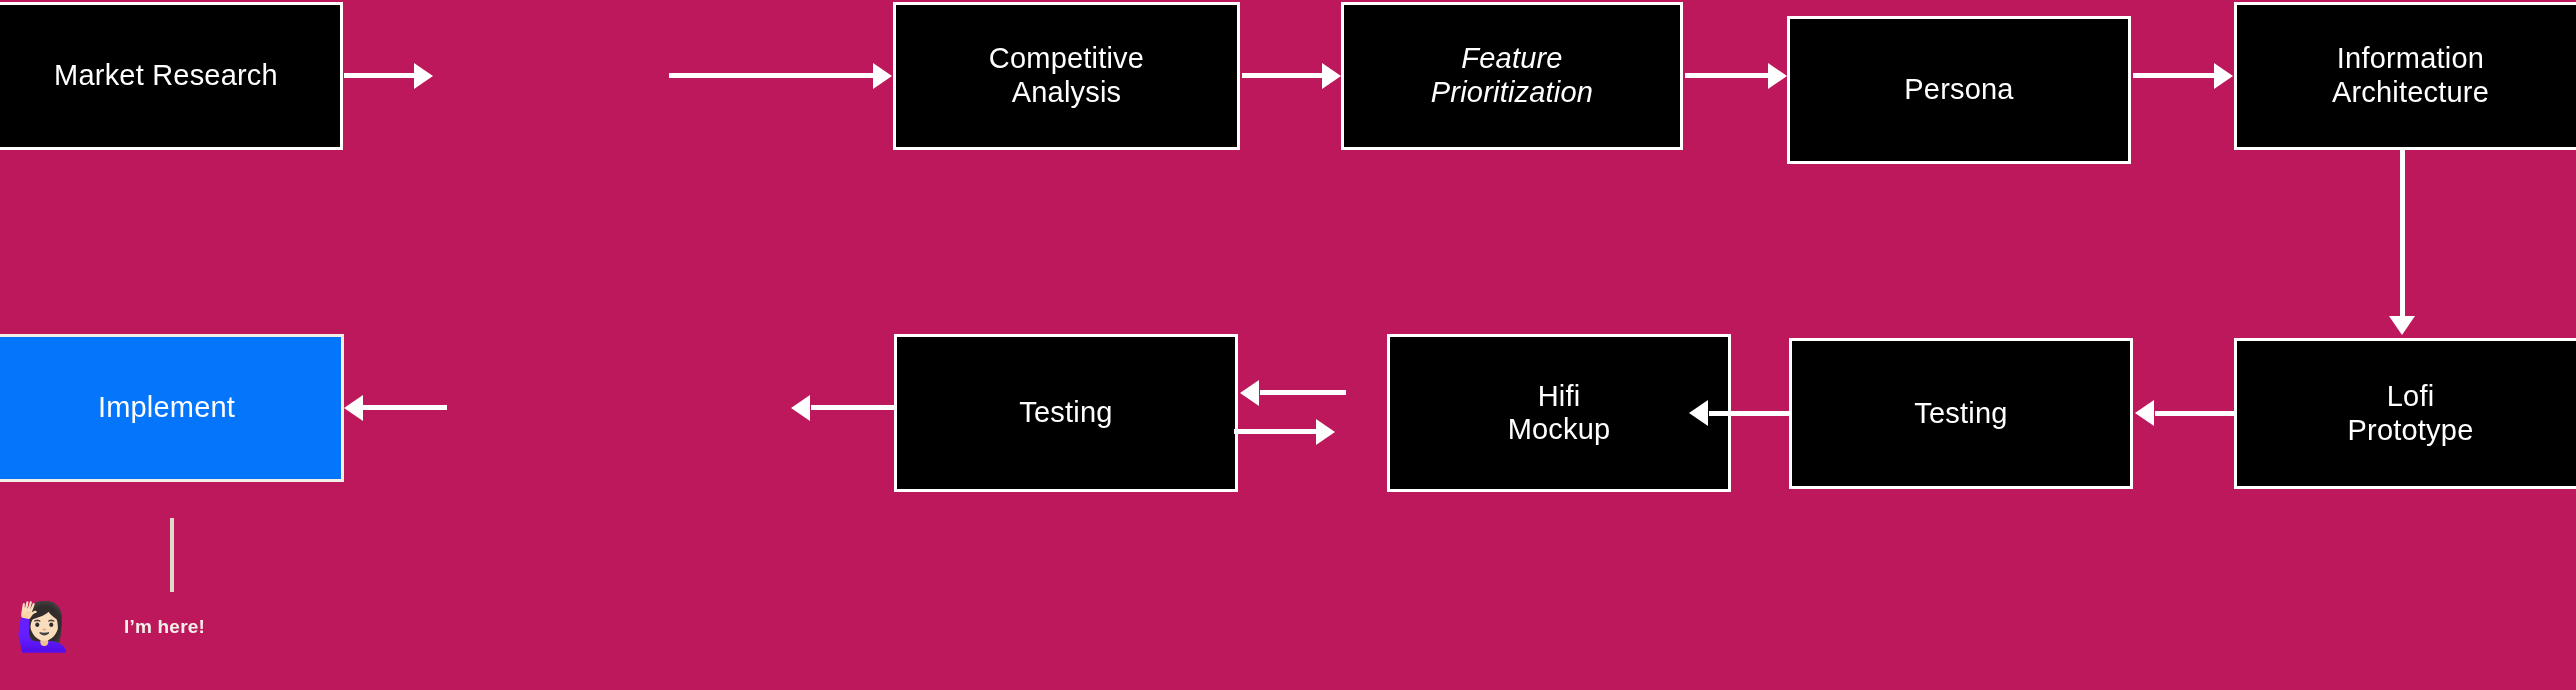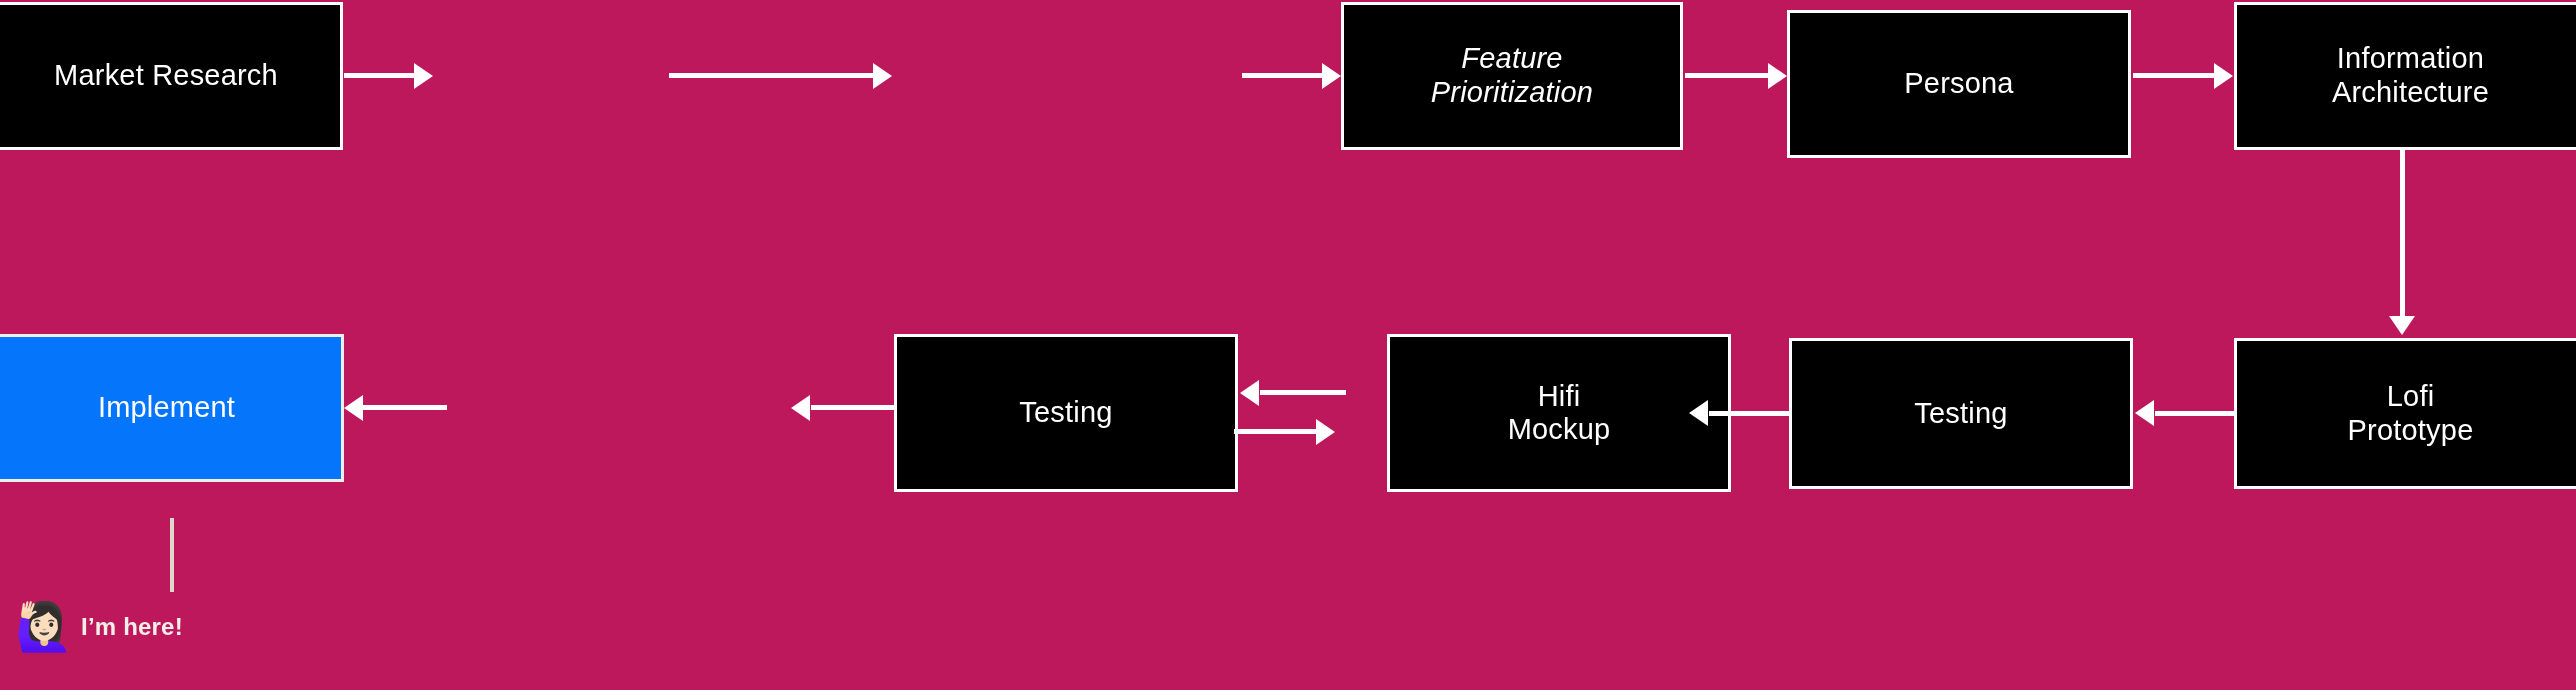--- a/index.html
+++ b/index.html
@@ -93,40 +93,43 @@
     display: flex;
     align-items: center;
     gap: 7.5px;
   }
   .marker-emoji {
     font-size: 47px;
     line-height: 1;
   }
   .marker-label {
     font-family: "Liberation Sans", sans-serif;
-    font-size: 24px;
+    font-size: 19px;
     font-weight: 700;
     color: #f2efe8;
     letter-spacing: 0.2px;
     white-space: nowrap;
+    margin-left: 43px;
   }
 </style>
 </head>
 <body>
 
 <div id="stage">
 
   <div class="node bleed-left" style="left:-7.5px; top:1.5px; width:350px; height:148px;">Market Research</div>
 
 
+  <div class="node" style="left:893px; top:1.5px; width:347px; height:148px;">Competitive
+Analysis</div>
 
   <div class="node" style="left:1341px; top:1.5px; width:342px; height:148px;font-style:italic;">Feature
 Prioritization</div>
 
-  <div class="node" style="left:1787px; top:10px; width:344px; height:148px;">Persona</div>
+  <div class="node" style="left:1787px; top:16px; width:344px; height:148px;">Persona</div>
 
   <div class="node bleed-right" style="left:2234px; top:1.5px; width:350px; height:148px;">Information
 Architecture</div>
 
   <div class="conn-h" style="left:344px; top:73px; width:83px;"></div>
   <div class="arrowhead right" style="left:414px; top:63px;"></div>
 
   <div class="conn-h" style="left:669px; top:73px; width:205px;"></div>
   <div class="arrowhead right" style="left:873px; top:63px;"></div>
 

